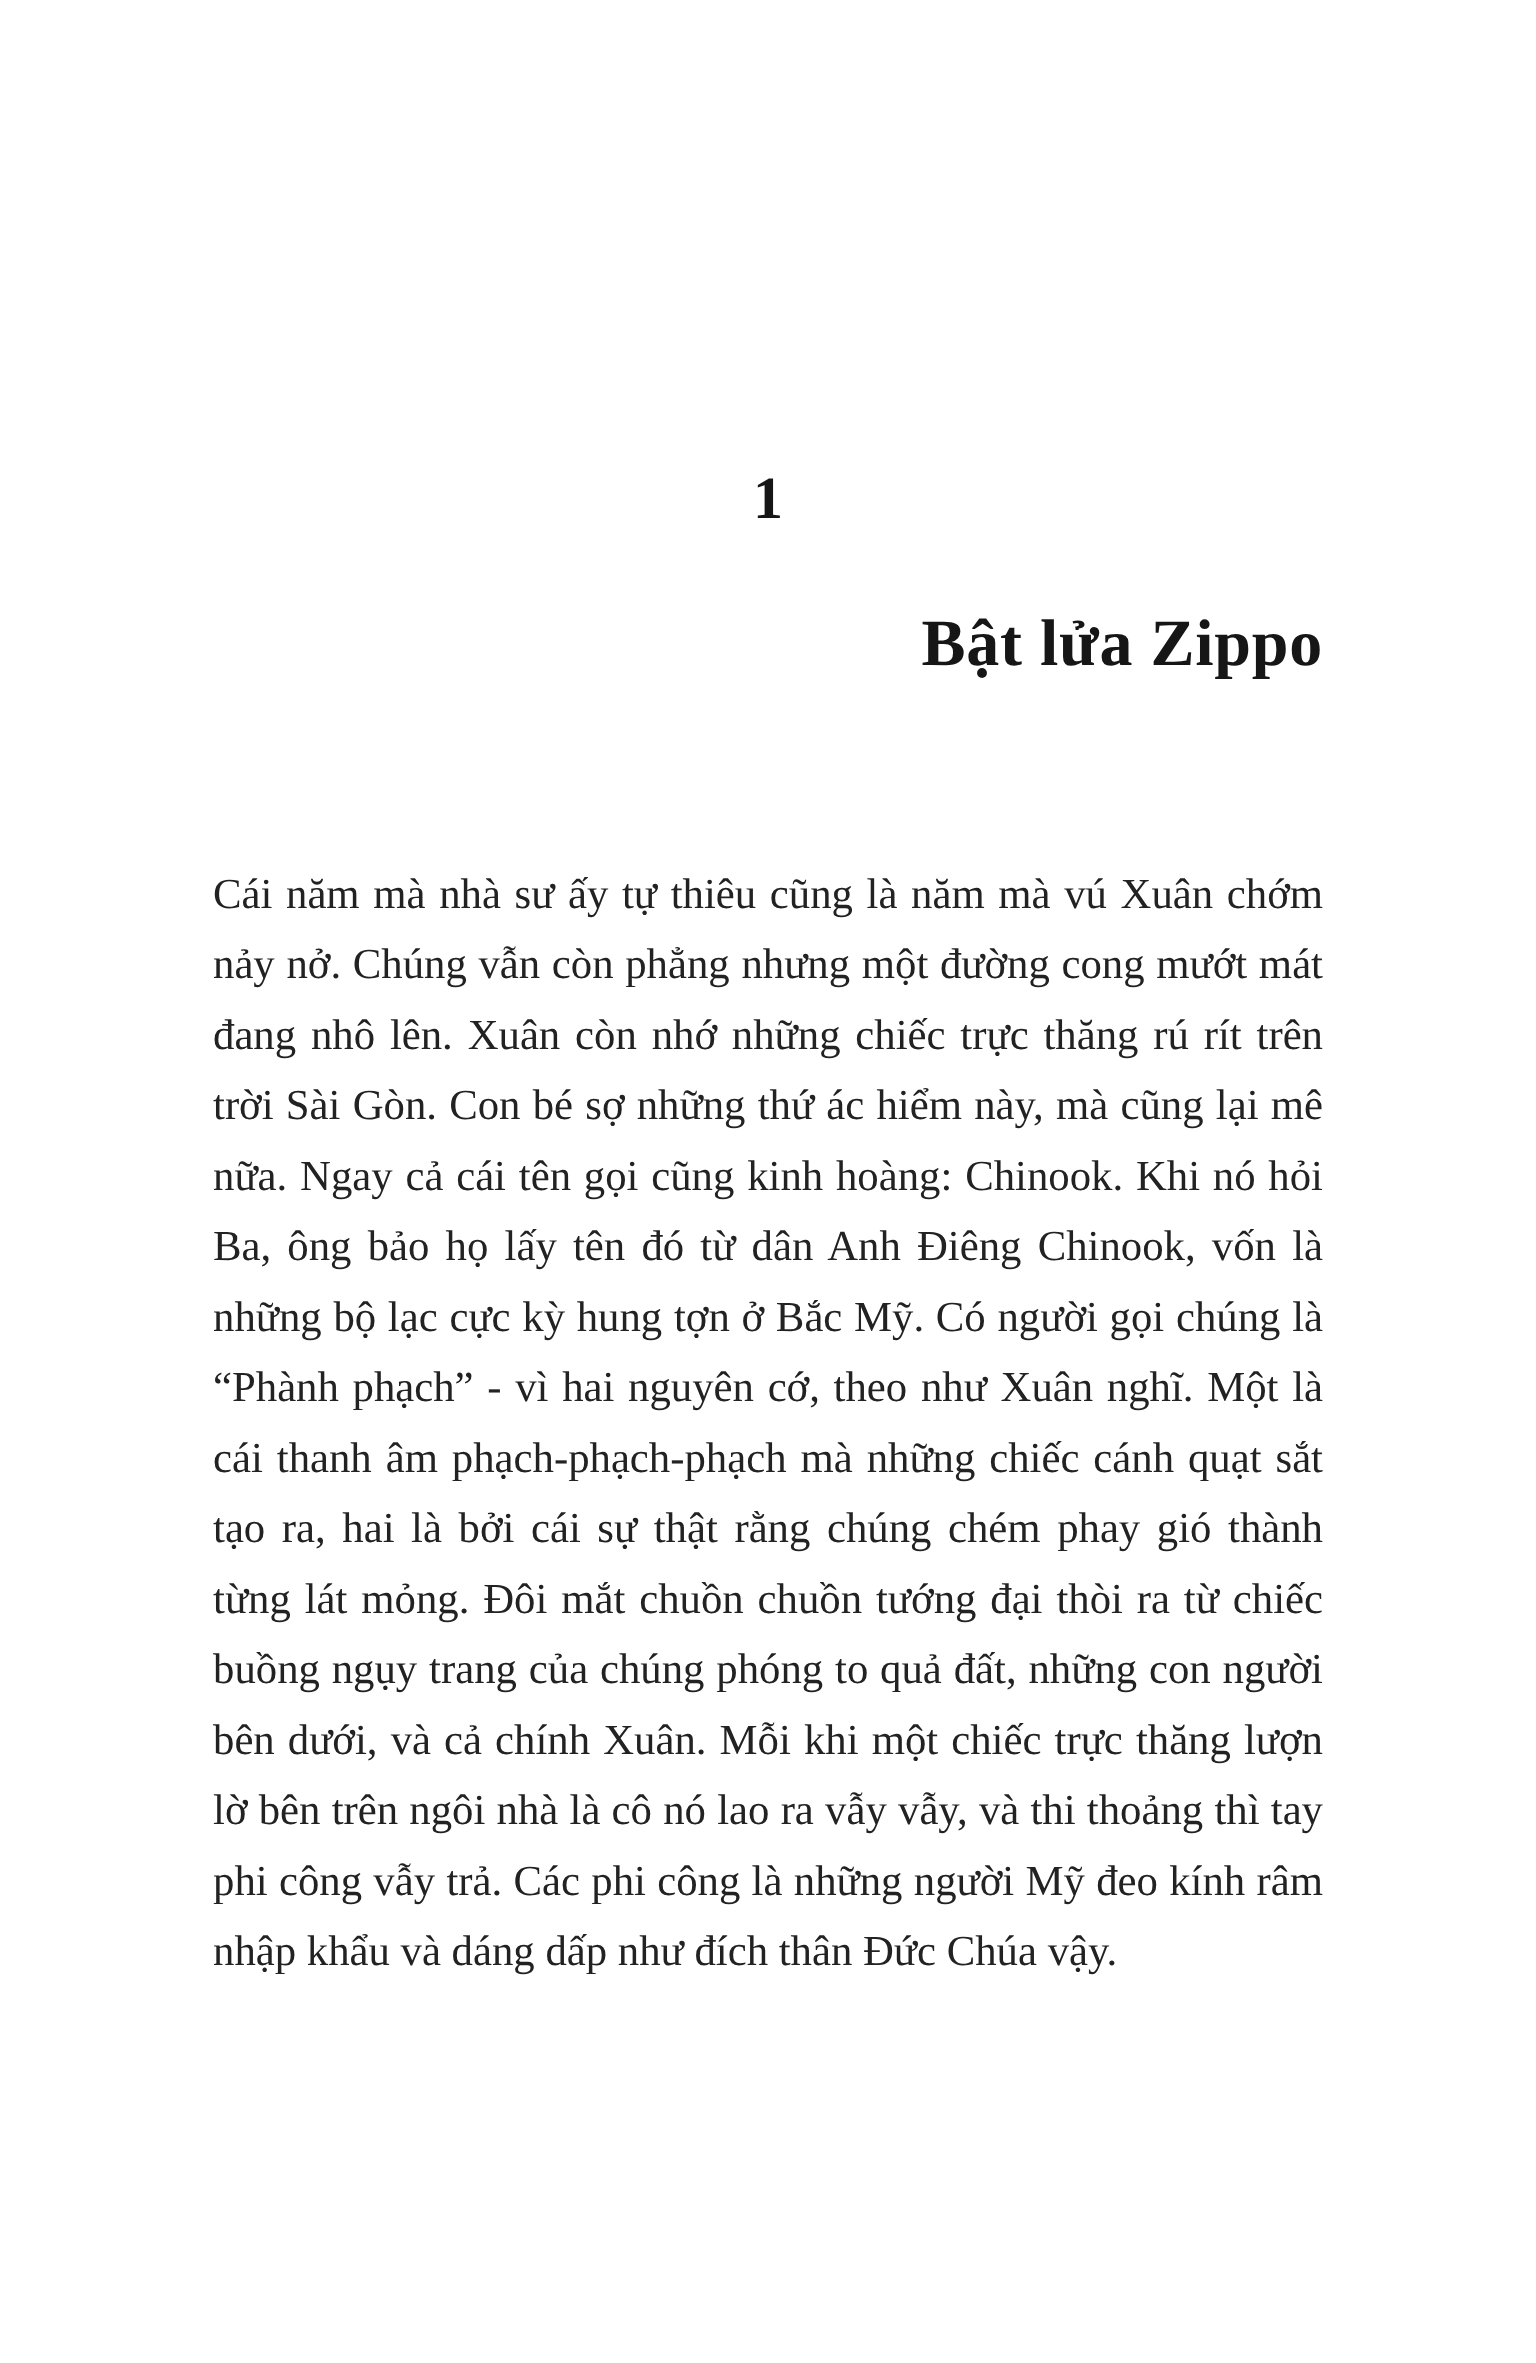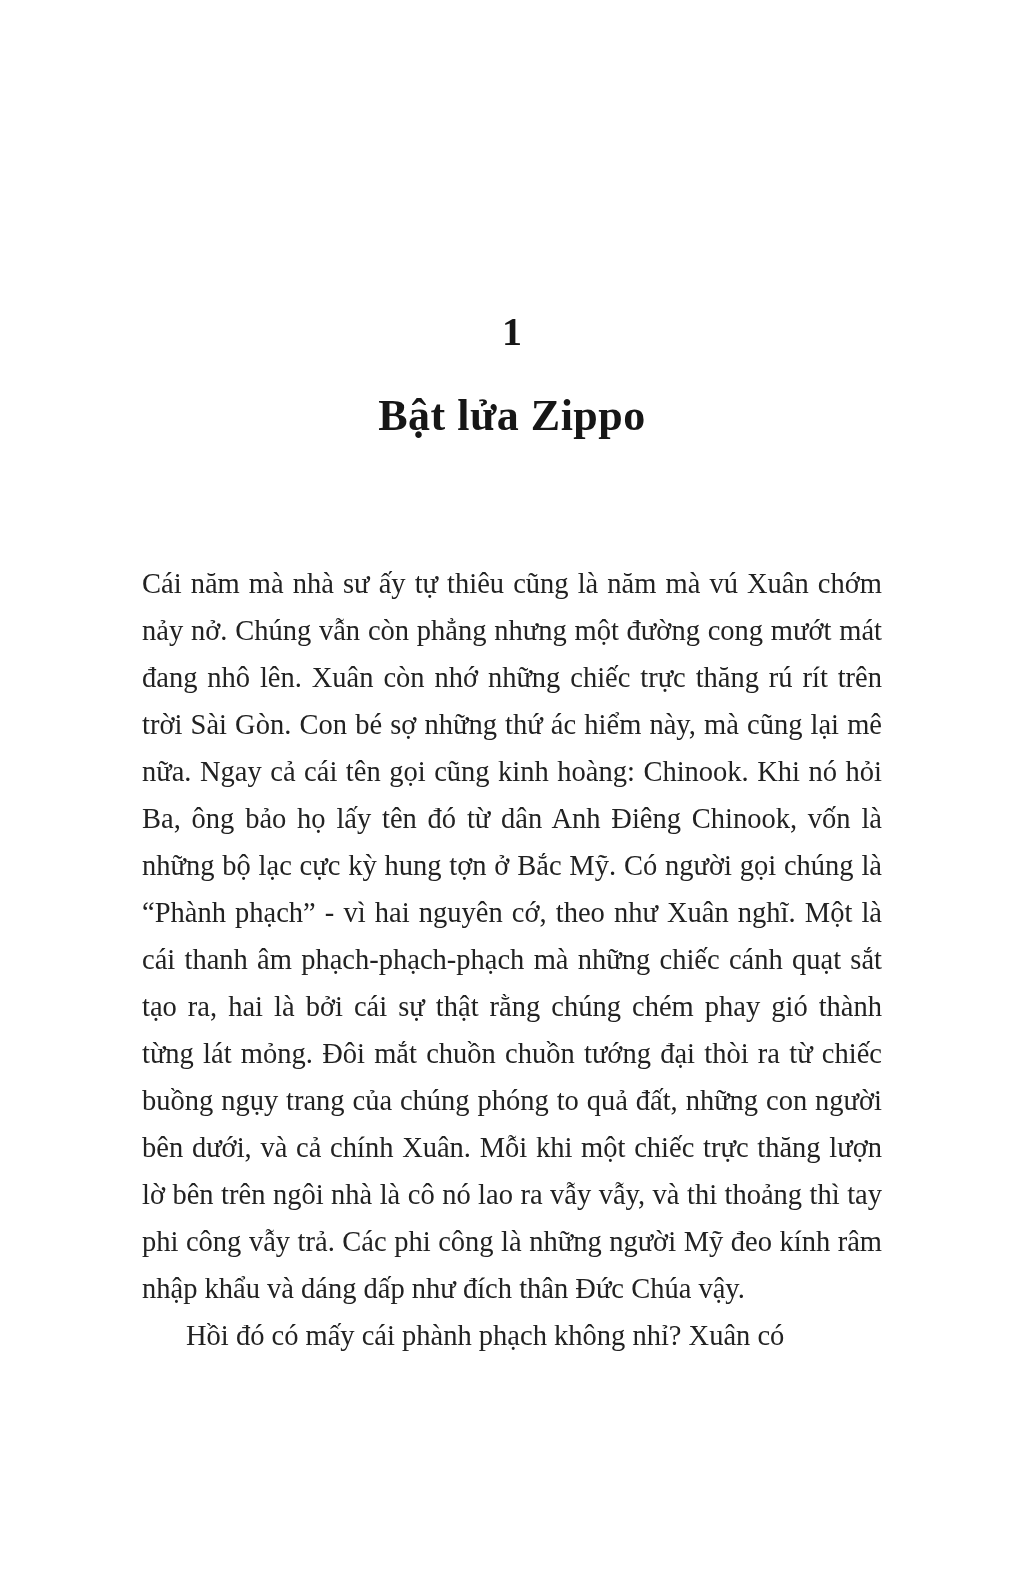--- a/index.html
+++ b/index.html
@@ -24,22 +24,22 @@
 
   .chapter-number {
     margin-top: 308px;
     text-align: center;
     font-size: 40px;
     font-weight: 700;
     color: #161616;
   }
 
   .chapter-title {
-    margin-top: 35px;
-    text-align: center;
+    margin-top: 48px;
+    text-align: right;
     font-size: 44px;
     font-weight: 700;
     letter-spacing: 0.5px;
     color: #161616;
   }
 
   .body-text {
     margin-top: 119px;
     font-size: 28.5px;
     line-height: 47px;
@@ -60,17 +60,16 @@
 
 <div class="page">
   <div class="content">
 
     <div class="chapter-number">1</div>
 
     <div class="chapter-title">Bật lửa Zippo</div>
 
     <div class="body-text">
       <p>Cái năm mà nhà sư ấy tự thiêu cũng là năm mà vú Xuân chớm nảy nở. Chúng vẫn còn phẳng nhưng một đường cong mướt mát đang nhô lên. Xuân còn nhớ những chiếc trực thăng rú rít trên trời Sài Gòn. Con bé sợ những thứ ác hiểm này, mà cũng lại mê nữa. Ngay cả cái tên gọi cũng kinh hoàng: Chinook. Khi nó hỏi Ba, ông bảo họ lấy tên đó từ dân Anh Điêng Chinook, vốn là những bộ lạc cực kỳ hung tợn ở Bắc Mỹ. Có người gọi chúng là “Phành phạch” - vì hai nguyên cớ, theo như Xuân nghĩ. Một là cái thanh âm phạch-phạch-phạch mà những chiếc cánh quạt sắt tạo ra, hai là bởi cái sự thật rằng chúng chém phay gió thành từng lát mỏng. Đôi mắt chuồn chuồn tướng đại thòi ra từ chiếc buồng ngụy trang của chúng phóng to quả đất, những con người bên dưới, và cả chính Xuân. Mỗi khi một chiếc trực thăng lượn lờ bên trên ngôi nhà là cô nó lao ra vẫy vẫy, và thi thoảng thì tay phi công vẫy trả. Các phi công là những người Mỹ đeo kính râm nhập khẩu và dáng dấp như đích thân Đức Chúa vậy.</p>
-      <p class="indented">Hồi đó có mấy cái phành phạch không nhỉ? Xuân có</p>
     </div>
 
   </div>
 </div>
 
 </body></html>

